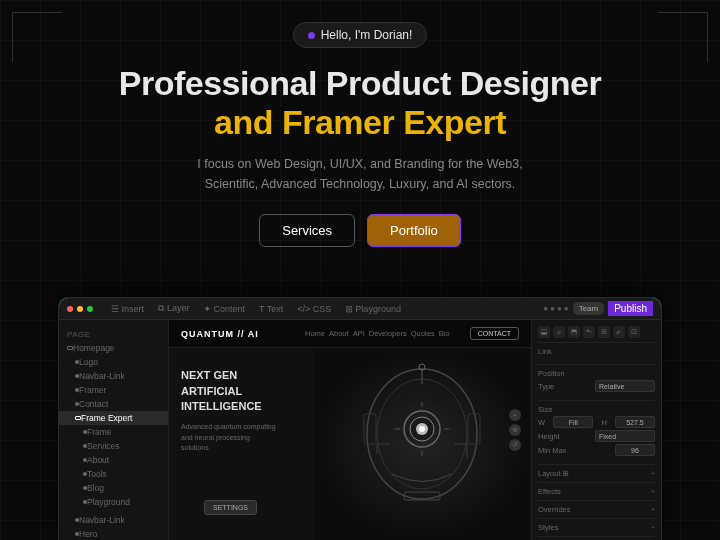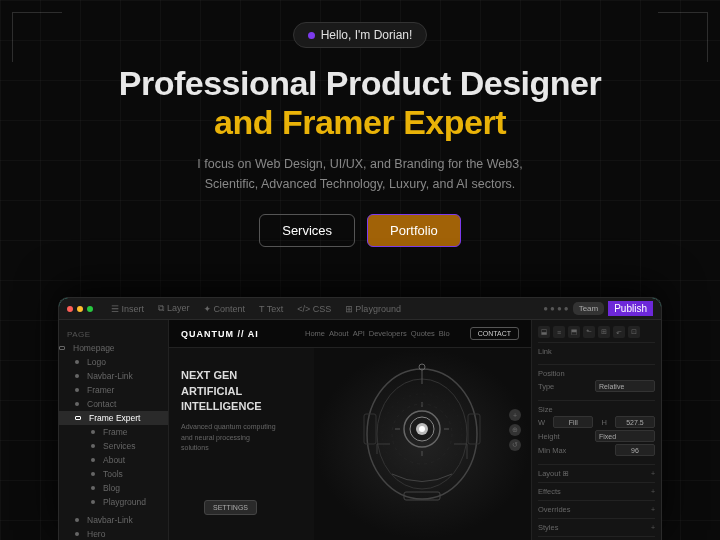--- a/index.html
+++ b/index.html
@@ -220,22 +220,22 @@
       font-size: 8px;
       color: #555;
       padding: 4px 8px 2px;
       text-transform: uppercase;
       letter-spacing: 0.5px;
     }
 
     .sidebar-item {
       display: flex;
       align-items: center;
-      gap: 8px;
-      padding: 2px 0;
+      gap: 0;
+      padding: 2px 8px;
       font-size: 8.5px;
       color: #666;
       cursor: pointer;
     }
     .sidebar-item.selected { color: #fff; background: #2a2a2a; }
     .sidebar-item .indent { width: 8px; }
     .sidebar-item .icon-dot {
       width: 4px; height: 4px;
       background: currentColor;
       border-radius: 50%;

